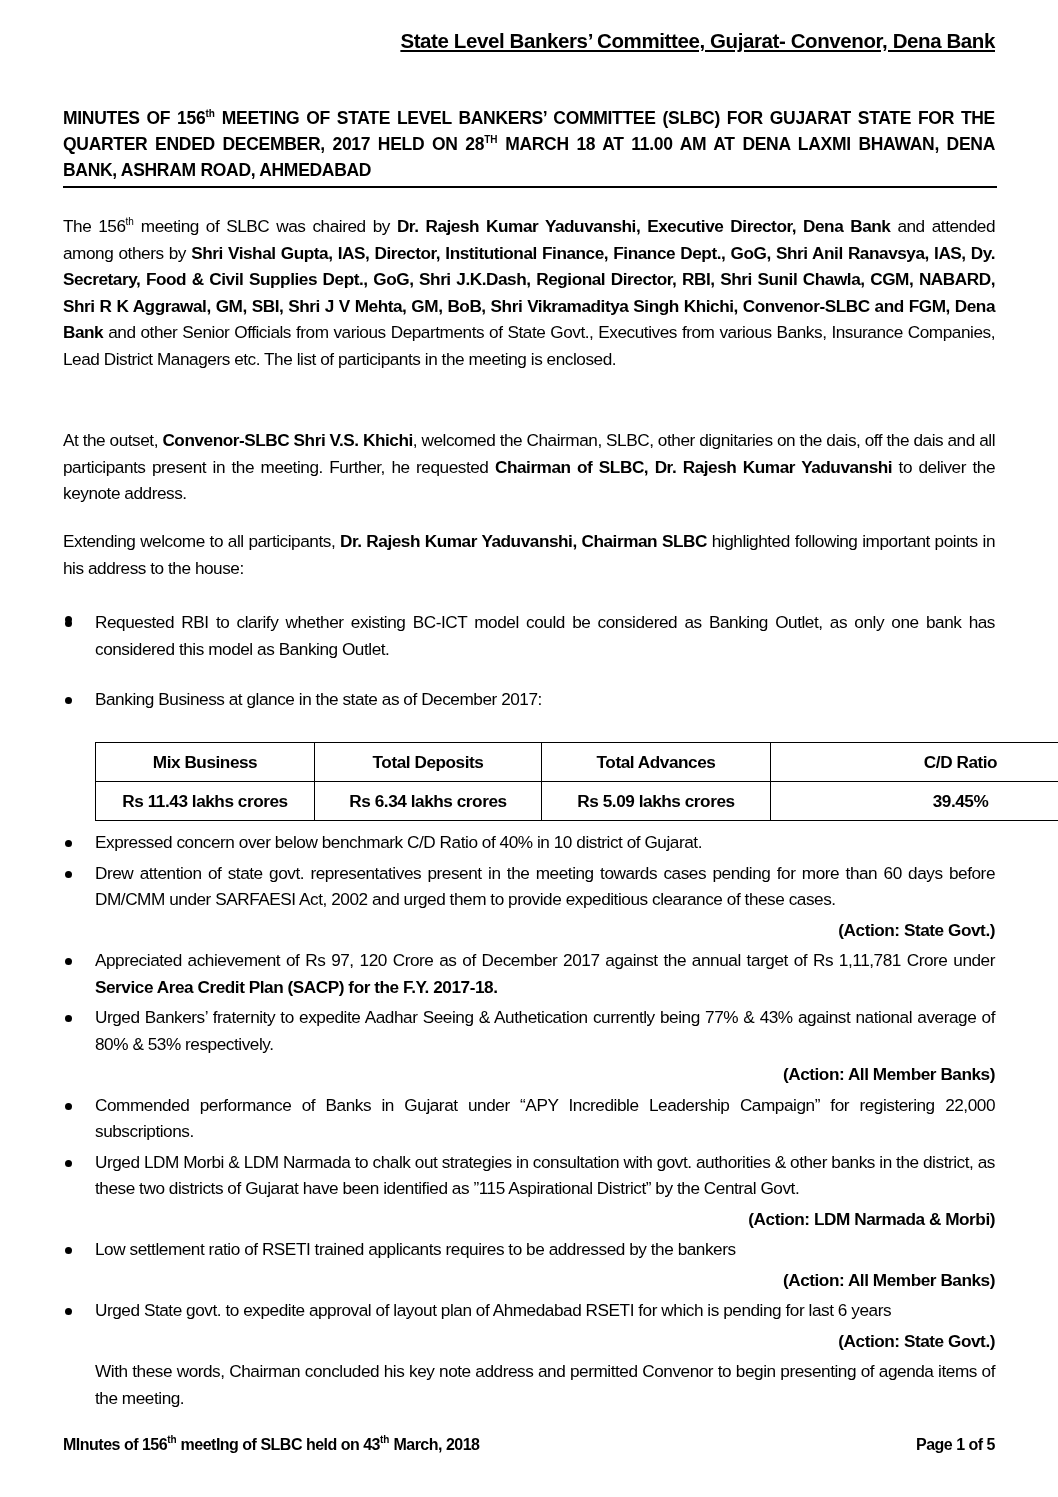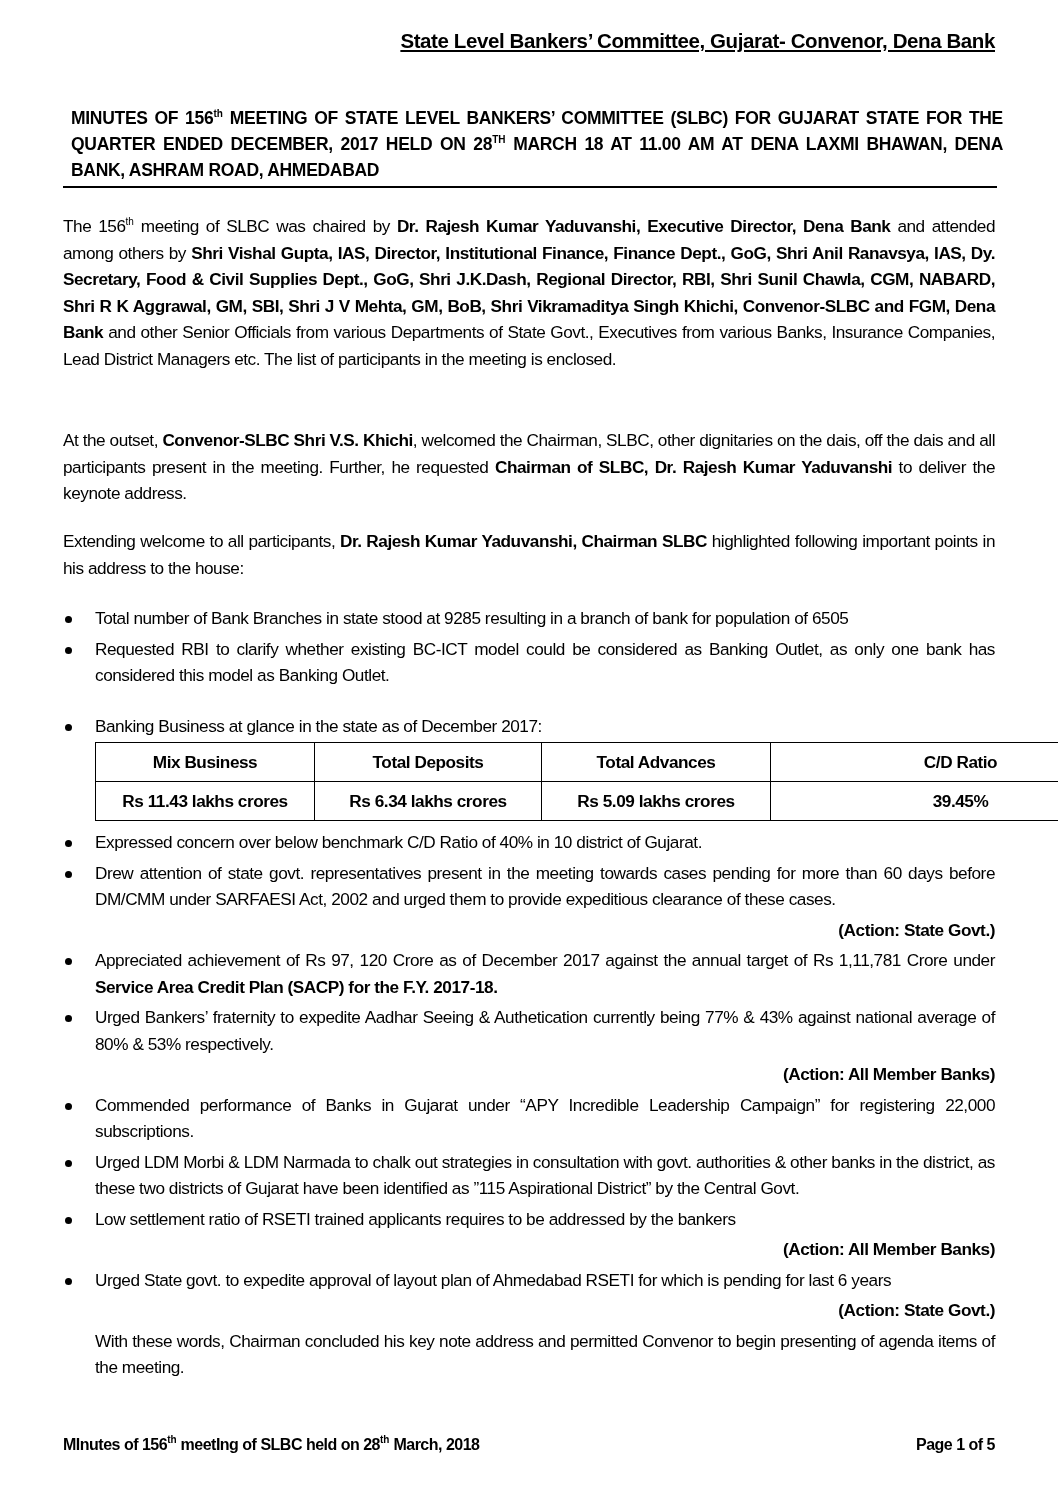--- a/index.html
+++ b/index.html
@@ -7,21 +7,21 @@
   .page {
     position: absolute; left: 63px; top: 0; width: 932px;
     font-family: "Liberation Sans", sans-serif;
     font-size: 17.2px; line-height: 26.5px; letter-spacing: -0.45px;
   }
   .doc-header {
     position: absolute; left: 0; top: 28px; width: 932px; text-align: right;
     font-size: 20.5px; font-weight: bold; text-decoration: underline; letter-spacing: -0.4px;
   }
   .title {
-    position: absolute; left: 8px; top: 105px; width: 932px;
+    position: absolute; left: 0; top: 105px; width: 932px;
     font-weight: bold; font-size: 17.5px; line-height: 26px; text-align: justify;
     letter-spacing: -0.3px;
   }
   .title-rule { position: absolute; left: 0; top: 186px; width: 934px; height: 2px; background: #000; }
   sup { font-size: 10px; line-height: 0; vertical-align: 7px; letter-spacing: 0; }
   p.para { position: absolute; left: 0; width: 932px; margin: 0; text-align: justify; text-align-last: left; }
   b { font-weight: bold; }
   ul.points { position: absolute; left: 0; top: 605px; width: 932px; margin: 0; padding: 0; list-style: none; }
   ul.points li { position: relative; padding-left: 32px; text-align: justify; text-align-last: left; margin-bottom: 4px; }
   ul.points li .bullet { position: absolute; left: 2px; top: 11px; width: 7px; height: 7px; background: #000; border-radius: 50%; }
@@ -48,21 +48,21 @@
   <div class="title"><span>MINUTES OF 156</span><sup>th</sup><span> MEETING OF STATE LEVEL BANKERS’ COMMITTEE (SLBC) FOR GUJARAT STATE FOR THE QUARTER ENDED DECEMBER, 2017 HELD ON 28</span><sup>TH</sup><span> MARCH 18 AT 11.00 AM AT DENA LAXMI BHAWAN, DENA BANK, ASHRAM ROAD, AHMEDABAD</span></div>
   <div class="title-rule"></div>
 
   <p class="para" style="top:213px;"><span>The 156</span><sup>th</sup><span> meeting of SLBC   was chaired by </span><b>Dr. Rajesh Kumar Yaduvanshi, Executive Director, Dena Bank</b><span> and attended among others by </span><b>Shri Vishal Gupta, IAS, Director, Institutional Finance, Finance Dept., GoG, Shri Anil Ranavsya, IAS, Dy. Secretary, Food &amp; Civil Supplies Dept.,  GoG, Shri J.K.Dash, Regional Director, RBI, Shri Sunil Chawla, CGM, NABARD, Shri R K Aggrawal, GM, SBI, Shri J V Mehta, GM, BoB, Shri Vikramaditya Singh Khichi, Convenor-SLBC and FGM, Dena Bank</b><span> and other Senior Officials from various Departments of State Govt., Executives from various Banks, Insurance Companies, Lead District Managers etc. The list of participants in the meeting is enclosed.</span></p>
 
   <p class="para" style="top:427px;"><span>At the outset, </span><b>Convenor-SLBC Shri V.S. Khichi</b><span>, welcomed the Chairman, SLBC, other dignitaries on the dais, off the dais and all participants present in the meeting. Further, he requested </span><b>Chairman of SLBC, Dr. Rajesh Kumar Yaduvanshi</b><span> to deliver the keynote address.</span></p>
 
   <p class="para" style="top:528px;"><span>Extending welcome to all participants, </span><b>Dr. Rajesh Kumar Yaduvanshi, Chairman SLBC</b><span> highlighted following important points in his address to the house:</span></p>
 
   <ul class="points">
-    <li><span class="bullet"></span><span>Total number of Bank Branches in state stood at 9285 resulting in a branch of bank for population of 6505</span></li>
+    <li><span class="bullet"></span></li>
     <li><span class="bullet"></span><span>Requested RBI to clarify whether existing BC-ICT model could be considered as Banking Outlet, as only one bank has considered this model as Banking Outlet.</span></li>
     <li style="margin-bottom:0;margin-top:24px;"><span class="bullet"></span><span>Banking Business at glance in the state as of December 2017:</span></li>
   </ul>
 
   <div style="position:absolute; left:0; top:738px; width:932px;">
     <table class="biz">
       <tbody>
           <tr>
         <td>Mix Business</td>
         <td>Total Deposits</td>
@@ -80,27 +80,28 @@
 
     <ul class="points" style="position:static; width:932px;">
       <li><span class="bullet"></span><span>Expressed concern over below benchmark C/D Ratio of 40% in 10 district of Gujarat.</span></li>
       <li><span class="bullet"></span><span>Drew attention of state govt. representatives present in the meeting towards cases pending for more than 60 days before DM/CMM under SARFAESI Act, 2002 and urged them to provide expeditious clearance of these cases.</span></li>
       <div class="action">(Action: State Govt.)</div>
       <li><span class="bullet"></span><span>Appreciated achievement of Rs 97, 120 Crore as of December 2017 against the annual target of Rs 1,11,781 Crore under </span><b>Service Area Credit Plan (SACP) for the F.Y. 2017-18.</b></li>
       <li><span class="bullet"></span><span>Urged Bankers’ fraternity to expedite Aadhar Seeing &amp; Authetication currently being 77% &amp; 43% against national average of 80% &amp; 53% respectively.</span></li>
       <div class="action">(Action: All Member Banks)</div>
       <li><span class="bullet"></span><span>Commended performance of Banks in Gujarat under “APY Incredible Leadership Campaign” for registering 22,000 subscriptions.</span></li>
       <li><span class="bullet"></span><span>Urged LDM Morbi &amp; LDM Narmada to chalk out strategies in consultation with govt. authorities &amp; other banks in the district, as these two districts of Gujarat have been identified as ”115 Aspirational District” by the Central Govt.</span></li>
+      <div class="action">(Action: LDM Narmada &amp; Morbi)</div>
       <li><span class="bullet"></span><span>Low settlement ratio of RSETI trained applicants requires to be addressed by the bankers</span></li>
       <div class="action">(Action: All Member Banks)</div>
       <li><span class="bullet"></span><span>Urged State govt. to expedite approval of layout plan of Ahmedabad RSETI for which is pending for last 6 years</span></li>
       <div class="action">(Action: State Govt.)</div>
     </ul>
 
     <div class="closing">With these words, Chairman concluded his key note address and permitted Convenor to begin presenting of agenda items of the meeting.</div>
   </div>
 
   <div class="footer">
-    <span><span>MInutes of 156</span><sup>th</sup><span> meetIng of SLBC held on 28</span><sup>th</sup><span> March, 2018</span></span>
+    <span><span>MInutes of 156</span><sup>th</sup><span> meetIng of SLBC held on 43</span><sup>th</sup><span> March, 2018</span></span>
     <span>Page 1 of 5</span>
   </div>
 
 </div>
 
 </body></html>

